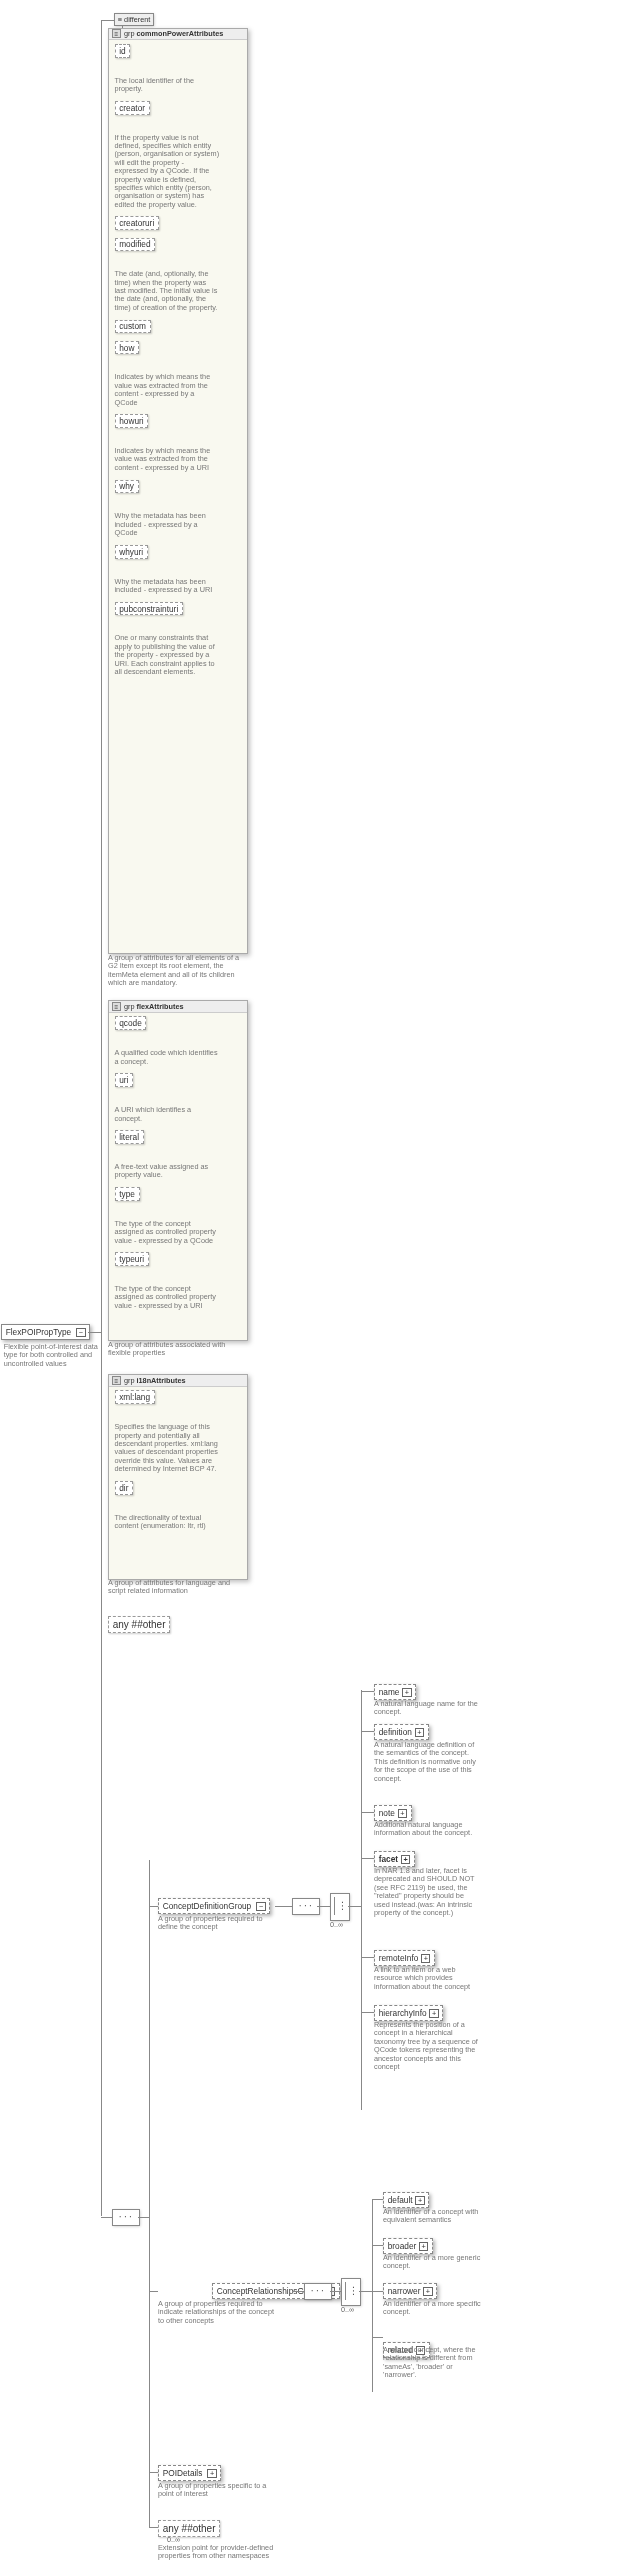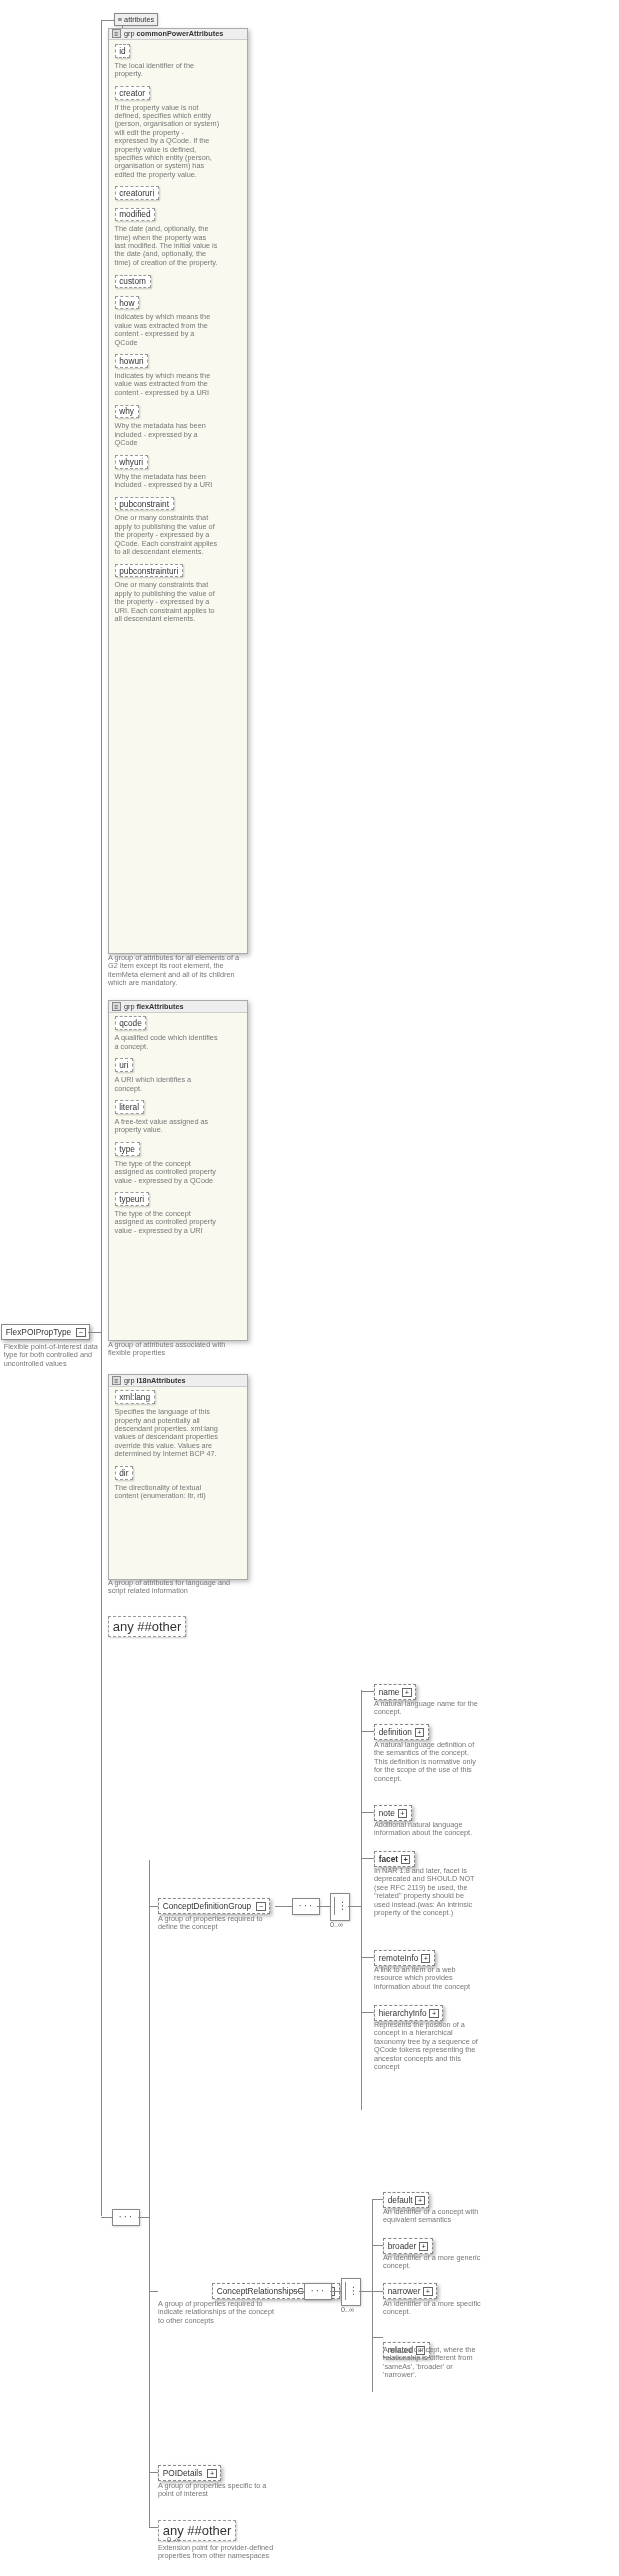--- a/index.html
+++ b/index.html
@@ -78,39 +78,39 @@
     border: 0.9px dashed #999;
     padding: 0.9px 3.7px;
     background: #fff;
     font-size: 8.3px;
     box-shadow: 0.9px 0.9px 1.8px rgba(0,0,0,0.2);
   }
   .attr-desc {
     font-size: 7.3px;
     color: #777;
     line-height: 1.15;
-    margin-top: 4px;
+    margin-top: 19px;
     max-width: 105px;
     word-wrap: break-word;
   }
   .attr-head {
     border: 0.9px solid #888;
     display: inline-block;
     padding: 0.9px 2.8px;
     font-size: 7.3px;
     background: #eee;
     box-shadow: 0.9px 0.9px 2.8px rgba(0,0,0,0.25);
     margin-bottom: 5.5px;
   }
   .any-box {
     position: absolute;
     border: 0.9px dashed #999;
     padding: 1.8px 3.7px;
     background: #fff;
-    font-size: 13px;
+    font-size: 10px;
     box-shadow: 0.9px 0.9px 1.8px rgba(0,0,0,0.2);
   }
   .seq-box {
     position: absolute;
     width: 26px;
     height: 14.7px;
     border: 0.9px solid #888;
     background: #fff;
     box-shadow: 0.9px 0.9px 2.8px rgba(0,0,0,0.25);
   }
@@ -170,40 +170,39 @@
   <div class="desc" style="left:3.7px; top:1343px; max-width:96px;">Flexible point-of-interest data type for both controlled and uncontrolled values</div>
 
   <div class="conn-line" style="left:88px; top:1332px; width:13px; height:0.9px;"></div>
   <div class="conn-line" style="left:101px; top:20px; width:0.9px; height:2196px;"></div>
 
   <div class="conn-line" style="left:101px; top:20px; width:13px; height:0.9px;"></div>
 
   <div class="conn-line" style="left:101px; top:2217px; width:11px; height:0.9px;"></div>
 
   <div class="attr-head" style="position:absolute; left:114px; top:13px;">
-    <span>≡</span> <span>attributes</span>
+    <span>≡</span> <span>different</span>
   </div>
   <div class="conn-line" style="left:122px; top:26px; width:0.9px; height:9.2px;"></div>
   <div class="conn-line" style="left:122px; top:35px; width:9.2px; height:0.9px;"></div>
 
   <div class="grp-box" style="left:108px; top:27.5px; width:138px; height:924px;">
     <div class="grp-header">
       <span class="grp-icon">≡</span><span>grp</span> <b>commonPowerAttributes</b>
     </div>
     <div class="grp-body" id="cpa-body">
         <div class="attr-item"><span class="attr-name">id</span><div class="attr-desc">The local identifier of the property.</div></div>
         <div class="attr-item"><span class="attr-name">creator</span><div class="attr-desc">If the property value is not defined, specifies which entity (person, organisation or system) will edit the property - expressed by a QCode. If the property value is defined, specifies which entity (person, organisation or system) has edited the property value.</div></div>
         <div class="attr-item"><span class="attr-name">creatoruri</span></div>
         <div class="attr-item"><span class="attr-name">modified</span><div class="attr-desc">The date (and, optionally, the time) when the property was last modified. The initial value is the date (and, optionally, the time) of creation of the property.</div></div>
         <div class="attr-item"><span class="attr-name">custom</span></div>
         <div class="attr-item"><span class="attr-name">how</span><div class="attr-desc">Indicates by which means the value was extracted from the content - expressed by a QCode</div></div>
         <div class="attr-item"><span class="attr-name">howuri</span><div class="attr-desc">Indicates by which means the value was extracted from the content - expressed by a URI</div></div>
         <div class="attr-item"><span class="attr-name">why</span><div class="attr-desc">Why the metadata has been included - expressed by a QCode</div></div>
         <div class="attr-item"><span class="attr-name">whyuri</span><div class="attr-desc">Why the metadata has been included - expressed by a URI</div></div>
-        <div class="attr-item"><span class="attr-name">pubconstraint</span><div class="attr-desc">One or many constraints that apply to publishing the value of the property - expressed by a QCode. Each constraint applies to all descendant elements.</div></div>
         <div class="attr-item"><span class="attr-name">pubconstrainturi</span><div class="attr-desc">One or many constraints that apply to publishing the value of the property - expressed by a URI. Each constraint applies to all descendant elements.</div></div>
       </div>
   </div>
   <div class="desc" style="left:108px; top:954px; max-width:138px;">A group of attributes for all elements of a G2 Item except its root element, the itemMeta element and all of its children which are mandatory.</div>
 
   <div class="grp-box" style="left:108px; top:1000px; width:138px; height:339px;">
     <div class="grp-header">
       <span class="grp-icon">≡</span><span>grp</span> <b>flexAttributes</b>
     </div>
     <div class="grp-body" id="flex-body">

